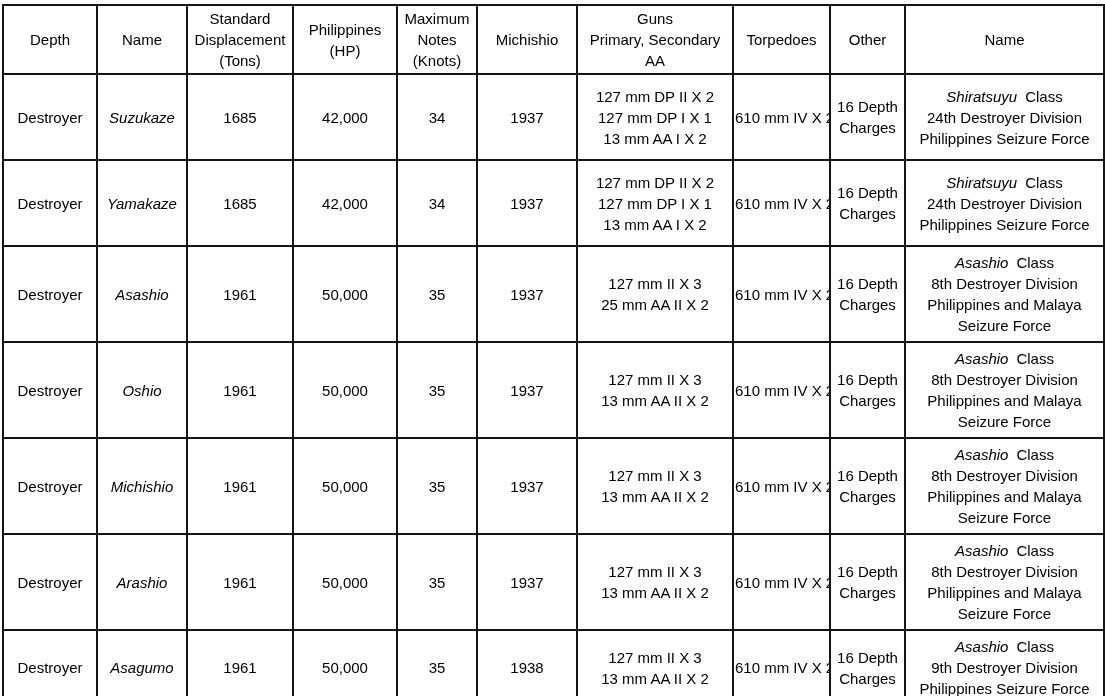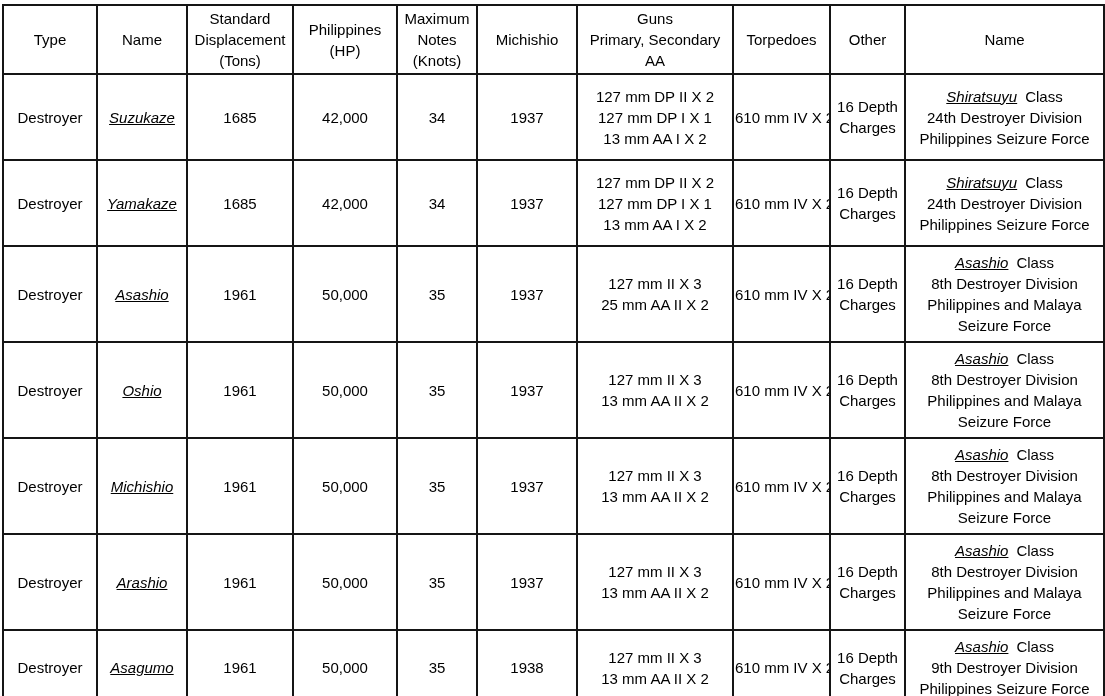--- a/index.html
+++ b/index.html
@@ -20,21 +20,21 @@
     text-align: center;
     vertical-align: middle;
     font-weight: 400;
     font-size: 15px;
     line-height: 21px;
     padding: 2px 3px;
     overflow: hidden;
   }
   .ml { white-space: pre-line; }        
   .nowrap { white-space: nowrap; padding-left: 1px; padding-right: 1px; }
-  .it { font-style: italic; text-decoration: underline; }
+  .it { font-style: italic; }
   .class-word { margin-left: 8px; }
   thead tr { height: 58px; }
   tbody tr { height: 96px; }
   tbody tr:nth-child(-n+2) { height: 86px; }
   tbody tr:last-child { height: 75px; }
 </style>
 </head>
 <body>
 
 <div class="wrap">
@@ -46,21 +46,21 @@
       <col style="width:104px">
         <col style="width:80px">
         <col style="width:100px">
       <col style="width:156px">
         <col style="width:97px">
         <col style="width:75px">
       <col style="width:199px">
     </colgroup>
     <thead>
       <tr>
-        <th class="ml">Type</th>
+        <th class="ml">Depth</th>
         <th class="ml">Name</th>
         <th class="ml">Standard
 Displacement
 (Tons)</th>
         <th class="ml">Philippines
 (HP)</th>
         <th class="ml">Maximum
 Notes
 (Knots)</th>
         <th class="ml">Michishio</th>

